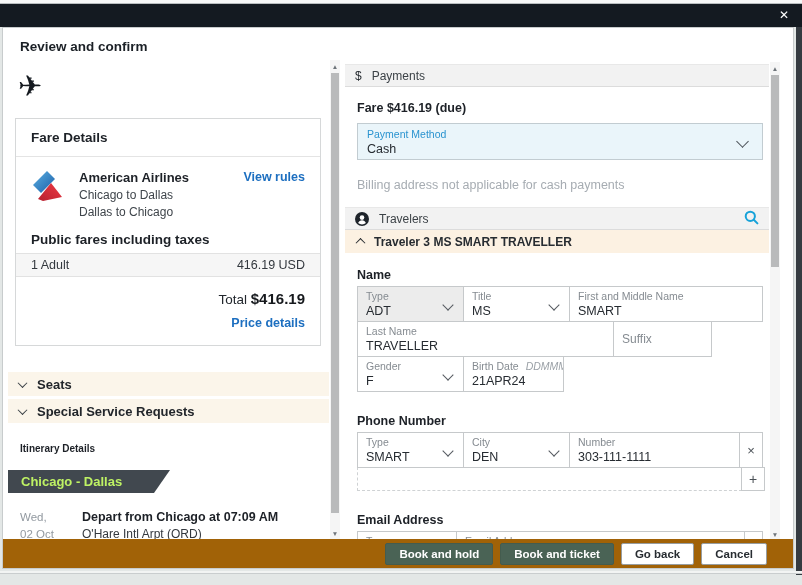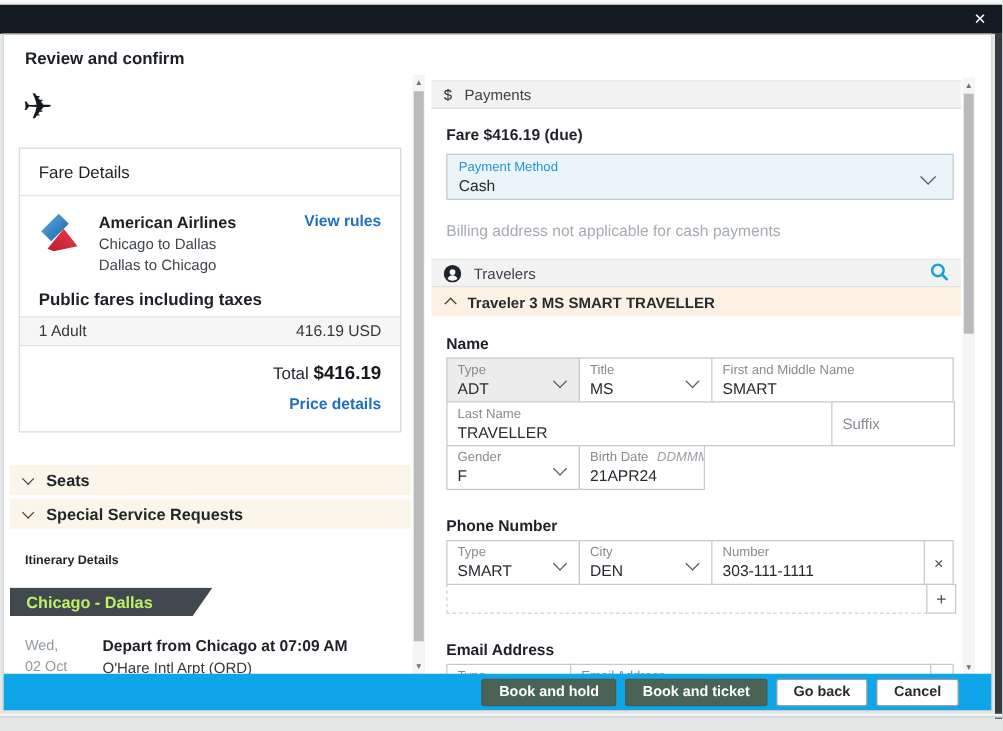--- a/index.html
+++ b/index.html
@@ -12,21 +12,21 @@
   .frame-right{position:absolute;right:0;top:27px;width:6px;height:548px;background:#353b41;}
   .mbody{position:absolute;left:2px;top:27px;width:792px;height:542px;background:#fff;border:1px solid #c8cccd;}
   .page-title{position:absolute;left:17px;top:11px;font-size:13.5px;font-weight:bold;color:#1b2026;}
 
   
   .left-pane{position:absolute;left:5px;top:34px;width:321px;height:478px;overflow:hidden;}
   .trip{display:flex;align-items:center;gap:15px;margin:9px 0 0 10px;}
   .plane{font-size:29px;color:#14191f;line-height:30px;}
   .trip-tx{font-size:13px;color:#22272d;}
   .card{margin:17px 8px 0 7px;border:1px solid #d6d8d9;}
-  .card-h{padding:11px 15px;font-weight:normal;font-size:13.5px;border-bottom:1px solid #e4e4e4;color:#1d2127;}
+  .card-h{padding:11px 15px;font-weight:bold;font-size:13.5px;border-bottom:1px solid #e4e4e4;color:#1d2127;}
   .air{display:flex;padding:13px 15px 0;gap:12px;align-items:flex-start;}
   .air-mid{flex:1;}
   .air-name{font-weight:bold;font-size:13px;color:#1d2127;}
   .air-rt{font-size:12px;color:#3f454b;margin-top:3px;}
   .vr{font-size:12.5px;font-weight:bold;color:#1d6fc0;cursor:pointer;}
   .fares-h{font-weight:bold;font-size:13.5px;margin:13px 15px 6px;color:#1d2127;}
   .frow{display:flex;justify-content:space-between;background:#f6f6f6;border-top:1px solid #e2e2e2;border-bottom:1px solid #e2e2e2;padding:4px 15px;font-size:12.5px;color:#33383e;}
   .trow{text-align:right;padding:13px 15px 0;font-size:13.5px;color:#23282e;}
   .trow b{font-size:15px;color:#16191d;}
   .plink{text-align:right;padding:9px 15px 15px;font-size:12.5px;font-weight:bold;color:#1d6fc0;cursor:pointer;}
@@ -77,21 +77,21 @@
   .dis{background:#ececec;}
   .ph-fld{display:flex;align-items:center;padding-top:0;}
   .ph-fld .lb{font-size:12px;}
   .hint{font-style:italic;color:#9aa0a6;font-size:10.5px;margin-left:7px;}
   .xbox{border:1px solid #c6c9cb;width:24px;height:36px;display:flex;align-items:center;justify-content:center;color:#4a5056;font-size:13px;background:#fff;cursor:pointer;}
   .addrow{display:flex;margin-left:12px;margin-top:-1px;}
   .dash{border:1px dashed #cfd2d4;width:385px;height:24px;border-top:none;}
   .plus{border:1px solid #c6c9cb;margin-left:-1px;width:24px;height:24px;display:flex;align-items:center;justify-content:center;font-size:14px;color:#4a5056;background:#fff;cursor:pointer;}
 
   
-  .footer{position:absolute;left:0;right:0;bottom:0;height:29px;background:#0ea5e9;display:flex;align-items:center;justify-content:flex-end;gap:7px;padding-right:26px;}
+  .footer{position:absolute;left:0;right:0;bottom:0;height:29px;background:#a16207;display:flex;align-items:center;justify-content:flex-end;gap:7px;padding-right:26px;}
   .btn{font-family:"Liberation Sans",sans-serif;font-weight:bold;font-size:11.5px;padding:4px 13px;border-radius:2px;cursor:pointer;}
   .btn.primary{background:#4a6355;color:#fff;border:1px solid #445c4e;}
   .btn.ghost{background:#fff;color:#272c31;border:1px solid #979da1;}
   .strip{position:absolute;left:0;top:571px;width:802px;height:3px;background:#f2f4f3;border-bottom:1px solid #c9cdce;}
 </style>
 </head>
 <body>
 
 <div class="window">
   <div class="frame-top"></div>
@@ -221,21 +221,21 @@
         <div class="fld sel" style="width:107px;">
           <div class="lb">Title</div>
           <div class="vl">MS</div>
         </div>
         <div class="fld" style="width:194px;">
           <div class="lb">First and Middle Name</div>
           <div class="vl">SMART</div>
         </div>
       </div>
       <div class="frm mt">
-        <div class="fld" style="width:309px;">
+        <div class="fld" style="width:257px;">
           <div class="lb">Last Name</div>
           <div class="vl">TRAVELLER</div>
         </div>
         <div class="fld ph-fld" style="width:99px;">
           <div class="lb">Suffix</div>
         </div>
       </div>
       <div class="frm mt">
         <div class="fld sel" style="width:107px;">
           <div class="lb">Gender</div>

